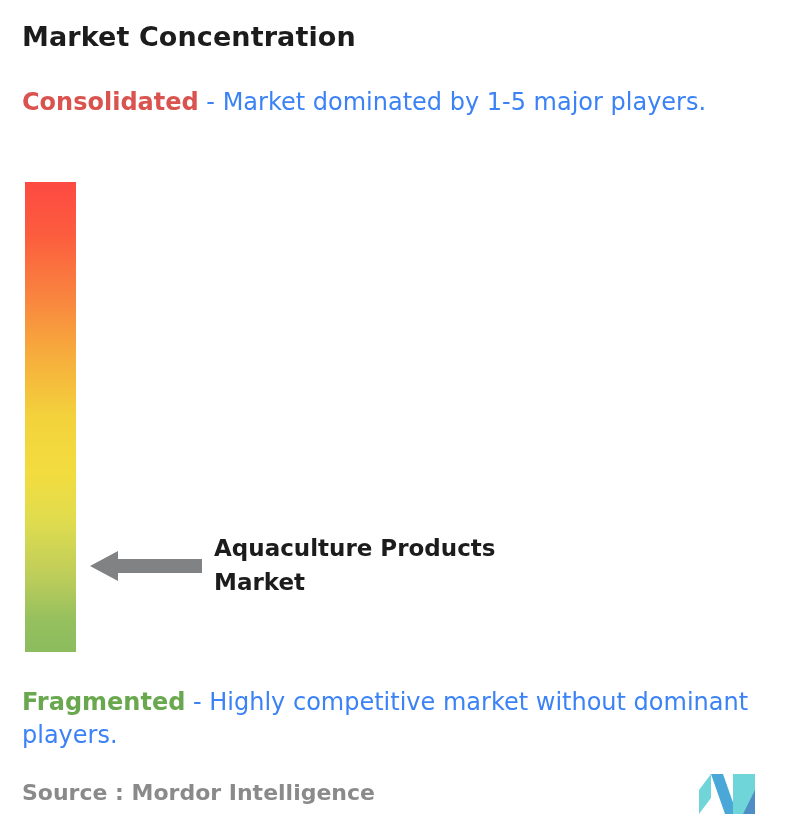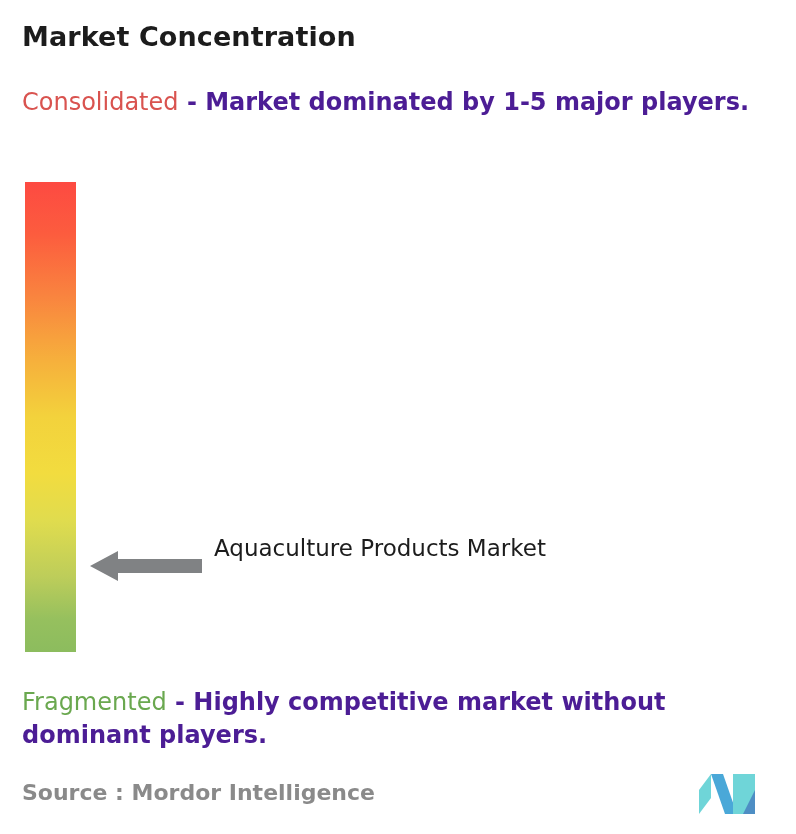--- a/index.html
+++ b/index.html
@@ -42,26 +42,26 @@
     width: 756px;
     font-size: 24px;
     line-height: 33px;
     font-weight: 400;
     color: #1c1c1c;
   }
   .legend-top { top: 86px; }
   .legend-bottom { top: 686px; }
 
   .legend-term {
-    font-weight: 400;
+    font-weight: 700;
   }
   .legend-term.consolidated { color: #d9534f; }
   .legend-term.fragmented   { color: #6aa84f; margin-top: 28px; }
 
-  .legend-desc { color: #4c1d95; font-weight: bold; }
+  .legend-desc { color: #3b82f6; }
 
   
   .spectrum-bar {
     position: absolute;
     left: 25px;
     top: 182px;
     width: 51px;
     height: 470px;
     background: linear-gradient(
         to bottom,
@@ -95,21 +95,21 @@
   }
 
   .pointer-label {
     position: absolute;
     left: 124px;
     top: 0px;
     width: 360px;
     font-size: 23px;
     line-height: 34px;
     color: #1c1c1c;
-    font-weight: 400;
+    font-weight: 700;
   }
 
   
   .source-text {
     position: absolute;
     left: 22px;
     top: 778px;
     font-size: 22px;
     line-height: 30px;
     color: #8a8a8a;

